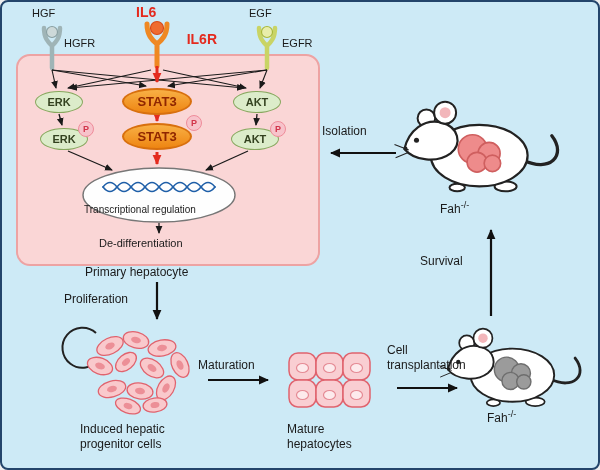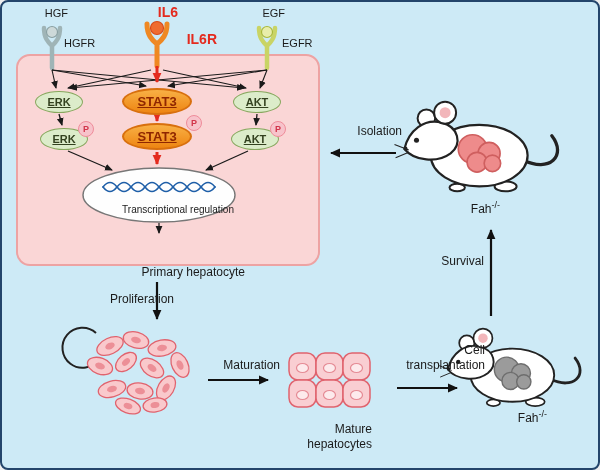--- a/index.html
+++ b/index.html
@@ -6,30 +6,30 @@
   #canvas{
     position:relative;width:600px;height:470px;box-sizing:border-box;
     background:#cdeaf6;border:2px solid #23456b;border-radius:8px;
     overflow:hidden;font-family:"Liberation Sans",sans-serif;
   }
   .layer-svg{position:absolute;left:0;top:0;z-index:2;}
   #pathway-box{
     position:absolute;left:14px;top:52px;width:300px;height:208px;
     background:#fad6d6;border:2px solid #eda3a3;border-radius:14px;z-index:1;
   }
-  .lbl{position:absolute;z-index:3;text-align:right;color:#1a1a1a;
+  .lbl{position:absolute;z-index:3;text-align:left;color:#1a1a1a;
        font-size:12px;line-height:1.25;}
   .small{font-size:11px;}
   .tiny{font-size:10px;margin-top:6px;}
   .red{color:#e42a1e;font-weight:bold;font-size:14px;}
   .node{
     position:absolute;z-index:3;border-radius:50%;
     display:flex;align-items:center;justify-content:center;
     font-weight:bold;font-size:11px;color:#33411f;
-    background:#dcecca;border:1.5px solid #87a75e;box-sizing:border-box;text-decoration:underline;
+    background:#dcecca;border:1.5px solid #87a75e;box-sizing:border-box;
   }
   .node.stat3{
     background:linear-gradient(#f8b045,#ee8512);
     border:2px solid #d8700e;color:#8f2600;font-size:13px;
   }
   .pbadge{
     position:absolute;z-index:4;width:14px;height:14px;border-radius:50%;
     background:#f7c3cb;border:1px solid #ef8c9a;color:#d1344a;
     font-size:9px;font-weight:bold;display:flex;align-items:center;justify-content:center;
   }
@@ -200,24 +200,26 @@
 
   <div class="node" style="left:38px;top:126px;width:48px;height:22px;">ERK</div>
   <div class="node stat3" style="left:120px;top:121px;width:70px;height:27px;">STAT3</div>
   <div class="node" style="left:229px;top:126px;width:48px;height:22px;">AKT</div>
 
   <div class="pbadge" style="left:76px;top:119px;">P</div>
   <div class="pbadge" style="left:184px;top:113px;">P</div>
   <div class="pbadge" style="left:268px;top:119px;">P</div>
 
   <div class="lbl tiny" style="left:82px;top:196px;width:150px;">Transcriptional regulation</div>
+  <div class="lbl small" style="left:97px;top:235px;width:120px;">De-differentiation</div>
   <div class="lbl" style="left:83px;top:263px;width:160px;">Primary hepatocyte</div>
 
   <div class="lbl" style="left:62px;top:290px;width:110px;">Proliferation</div>
   <div class="lbl" style="left:320px;top:122px;width:80px;">Isolation</div>
+  <div class="lbl" style="left:78px;top:420px;width:124px;">Induced hepatic progenitor cells</div>
   <div class="lbl" style="left:196px;top:356px;width:82px;">Maturation</div>
   <div class="lbl" style="left:285px;top:420px;width:85px;">Mature hepatocytes</div>
   <div class="lbl" style="left:385px;top:341px;width:98px;">Cell transplantation</div>
   <div class="lbl" style="left:418px;top:252px;width:64px;">Survival</div>
 
   <div class="lbl" style="left:438px;top:198px;width:60px;"><span>Fah</span><sup>-/-</sup></div>
   <div class="lbl" style="left:485px;top:407px;width:60px;"><span>Fah</span><sup>-/-</sup></div>
 
 </div>
 

